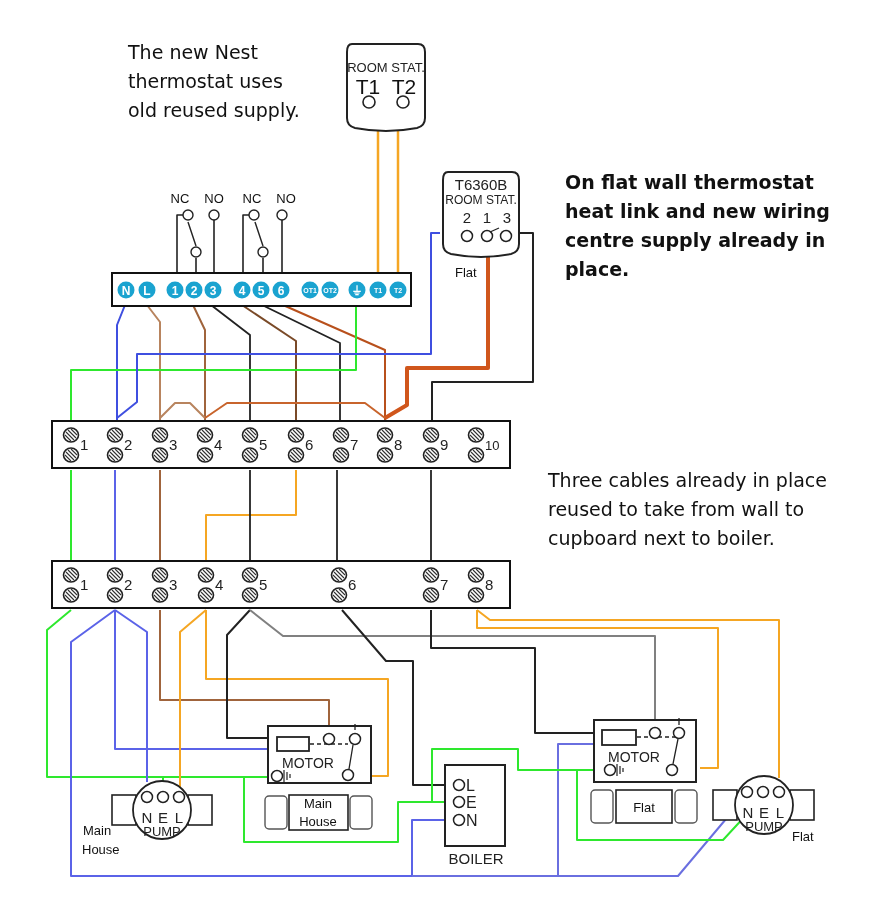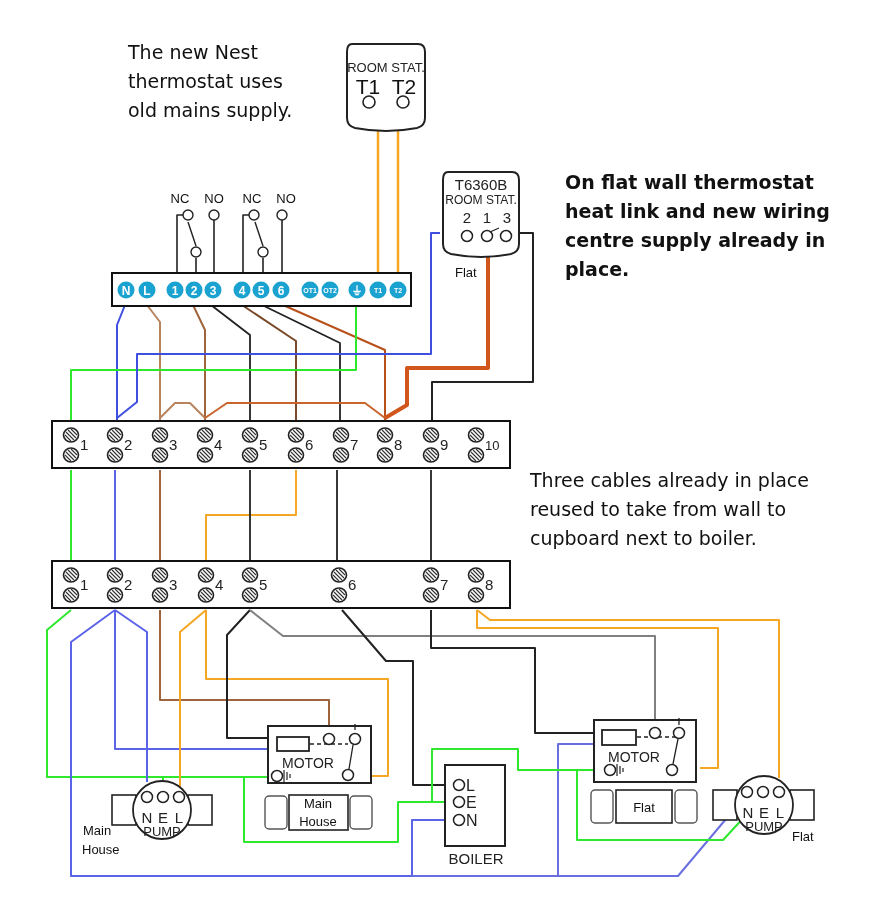--- a/index.html
+++ b/index.html
@@ -7,26 +7,26 @@
   #diagram { position: absolute; left: 0; top: 0; }
   .note { position: absolute; font-family: "DejaVu Sans", sans-serif; font-size: 19px; line-height: 29px; color: #111; white-space: pre-line; }
   svg text { font-family: "Liberation Sans", sans-serif; }
   .cond { font-family: "Liberation Sans", sans-serif; font-stretch: condensed; }
 </style>
 </head>
 <body>
 
 <div class="note" style="left:128px; top:38px;">The new Nest
 thermostat uses
-old mains supply.</div>
+old reused supply.</div>
 <div class="note" style="left:565px; top:168px;font-weight:bold;">On flat wall thermostat
 heat link and new wiring
 centre supply already in
 place.</div>
-<div class="note" style="left:530px; top:466px;">Three cables already in place
+<div class="note" style="left:548px; top:466px;">Three cables already in place
 reused to take from wall to
 cupboard next to boiler.</div>
 
 <svg id="diagram" width="874" height="918" viewBox="0 0 874 918">
 
   <g id="wires" fill="none" stroke-linejoin="round">
 
     <path d="M369 104 L378 120 L378 282" stroke="#f5a623" stroke-width="2.5"></path>
     <path d="M403 104 L398 120 L398 282" stroke="#f5a623" stroke-width="2.5"></path>
 

